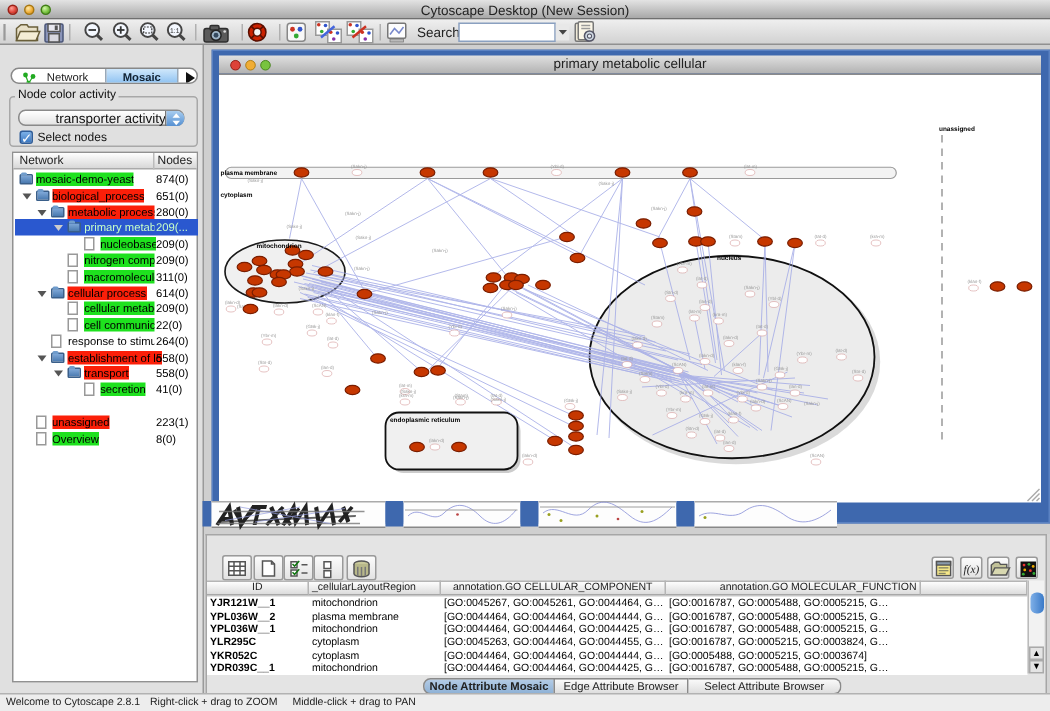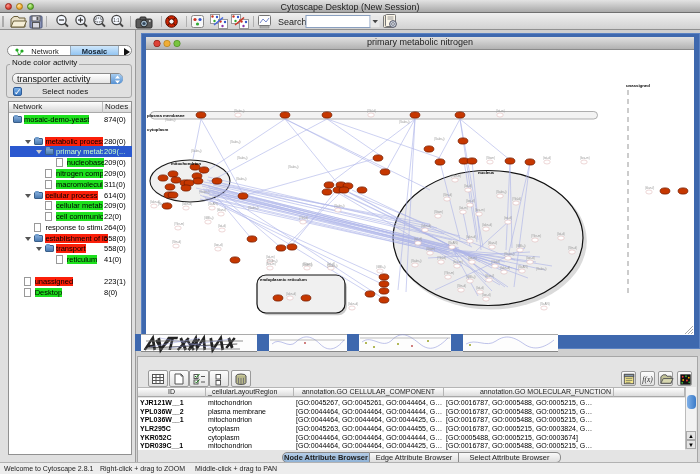--- a/index.html
+++ b/index.html
@@ -12,24 +12,24 @@
 
 #toolbar{left:0;top:13px;width:700px;height:17px;background:linear-gradient(#efefef,#d2d2d2);border-bottom:1px solid #909090}
 
 #cpanel{left:0;top:30px;width:136px;height:432px;background:#e0e0e0;border-right:1px solid #9a9a9a}
 #cphead{left:0;top:0;width:136px;height:14px;background:linear-gradient(#f4f4f4,#d0d0d0);border-bottom:1px solid #999;font-size:8px;color:#111;padding:2px 0 0 5px}
 .tabpill{left:7px;top:15px;width:125px;height:11px;background:#fff;border:1px solid #888;border-radius:7px;overflow:hidden}
 .seg{top:0;height:11px;font-size:7.5px;color:#222;text-align:center;line-height:11px}
 .grpbox{left:6px;top:34px;width:126px;height:34px;border:1px solid #a8a8a8;border-radius:3px}
 .grplbl{left:10px;top:28px;font-size:8px;color:#111;background:#e0e0e0;padding:0 2px}
 .combo{left:12px;top:43px;width:111px;height:11px;background:linear-gradient(#fff,#e4e4e4);border:1px solid #8a8a8a;border-radius:5px;font-size:9px;color:#111}
-.combot{left:4px;top:0px}
+.combot{left:24px;top:0px}
 .combobtn{left:97px;top:0px;width:13px;height:10px;background:linear-gradient(#a8cdf0,#5590d2);border-radius:0 6px 6px 0;border-left:1px solid #777}
 .cbx{left:13px;top:57px;width:9px;height:9px;border-radius:2px;background:linear-gradient(#7db1e8,#3a78c2);border:1px solid #2f5d99;color:#fff;font-size:9px;line-height:8px;text-align:center}
-.cbxl{left:42px;top:57px;font-size:8px;color:#111}
+.cbxl{left:25px;top:57px;font-size:8px;color:#111}
 #treebox{left:8px;top:71px;width:124px;height:354px;background:#fff;border:1px solid #919191}
 #treehd{left:0;top:0;width:122px;height:11px;background:linear-gradient(#fefefe,#d8d8d8);border-bottom:1px solid #aaa;font-size:8px;color:#222}
 .trow{left:1px;width:122px;height:11px;font-size:7.5px;line-height:11px;white-space:nowrap}
 .tnum{position:absolute;left:94px;top:0;font-size:7.5px;color:#000}
 .tlbl{position:absolute;top:1px;height:9px;line-height:9px;color:#000;overflow:hidden}
 .bgG{background:#1ee11e}
 .bgR{background:#fb1f09}
 .ar{position:absolute;top:4px;width:0;height:0;border-left:3px solid transparent;border-right:3px solid transparent;border-top:4px solid #555}
 .fo{position:absolute;top:2px;width:9px;height:7px;background:linear-gradient(#7fa8d8,#4a7ab0);border:1px solid #3a5f8a;border-radius:1px}
 .fo:before{content:"";position:absolute;left:0;top:-2px;width:4px;height:2px;background:#6f9ccc;border-radius:1px 1px 0 0}
@@ -191,20 +191,26 @@
 <div class="abs" id="treehd">
           <span class="abs" style="left:4px;top:0px">Network</span>
           <span class="abs" style="left:96px;top:0px">Nodes</span>
           <span class="abs" style="left:93px;top:0;width:1px;height:11px;background:#bbb"></span>
         </div>
 <div class="abs trow" style="top:12.0px;">
 <span class="fo" style="left:3.0px"></span>
 <span class="tlbl bgG" style="left:14.0px;max-width:80px;color:#000">mosaic-demo-yeast</span>
 <span class="tnum" style="color:#000">874(0)</span>
 </div>
+<div class="abs trow" style="top:22.8px;">
+<span class="ar" style="left:4.7px;border-top-color:#555"></span>
+<span class="fo" style="left:13.7px"></span>
+<span class="tlbl bgR" style="left:24.7px;max-width:69px;color:#000">biological_process</span>
+<span class="tnum" style="color:#000">651(0)</span>
+</div>
 <div class="abs trow" style="top:33.6px;">
 <span class="ar" style="left:15.4px;border-top-color:#555"></span>
 <span class="fo" style="left:24.4px"></span>
 <span class="tlbl bgR" style="left:35.4px;max-width:58px;color:#000">metabolic process</span>
 <span class="tnum" style="color:#000">280(0)</span>
 </div>
 <div class="abs trow" style="top:44.3px;background:#2a58cf;color:#fff;">
 <span class="ar" style="left:26.1px;border-top-color:#ccc"></span>
 <span class="fo" style="left:35.1px"></span>
 <span class="tlbl " style="left:46.1px;max-width:47px;color:#c8ffc8">primary metabo</span>
@@ -253,38 +259,38 @@
 <span class="tnum" style="color:#000">558(0)</span>
 </div>
 <div class="abs trow" style="top:141.4px;">
 <span class="ar" style="left:26.1px;border-top-color:#555"></span>
 <span class="fo" style="left:35.1px"></span>
 <span class="tlbl bgR" style="left:46.1px;max-width:47px;color:#000">transport</span>
 <span class="tnum" style="color:#000">558(0)</span>
 </div>
 <div class="abs trow" style="top:152.1px;">
 <span class="fi" style="left:45.8px"></span>
-<span class="tlbl bgG" style="left:56.8px;max-width:37px;color:#000">reticulum</span>
+<span class="tlbl bgG" style="left:56.8px;max-width:37px;color:#000">secretion</span>
 <span class="tnum" style="color:#000">41(0)</span>
 </div>
 <div class="abs trow" style="top:173.7px;">
 <span class="fi" style="left:13.7px"></span>
 <span class="tlbl bgR" style="left:24.7px;max-width:69px;color:#000">unassigned</span>
 <span class="tnum" style="color:#000">223(1)</span>
 </div>
 <div class="abs trow" style="top:184.5px;">
 <span class="fi" style="left:13.7px"></span>
-<span class="tlbl bgG" style="left:24.7px;max-width:69px;color:#000">Desktop</span>
+<span class="tlbl bgG" style="left:24.7px;max-width:69px;color:#000">Overview</span>
 <span class="tnum" style="color:#000">8(0)</span>
 </div>
 </div>
 </div>
 <div class="abs" id="desk"></div>
 <div class="abs" id="mwin">
-<div class="abs" id="mtitle">primary metabolic nitrogen</div>
+<div class="abs" id="mtitle">primary metabolic cellular</div>
 <svg class="abs" style="left:12px;top:7px" width="40" height="8">
         <circle cx="4" cy="3.5" r="3.2" fill="radial-gradient"></circle>
         <circle cx="4" cy="3.5" r="3.2" fill="#dd4338" stroke="#9a2117" stroke-width="0.6"></circle>
         <circle cx="14" cy="3.5" r="3.2" fill="#f0ad35" stroke="#a8770f" stroke-width="0.6"></circle>
         <circle cx="24" cy="3.5" r="3.2" fill="#78c43f" stroke="#3f7d14" stroke-width="0.6"></circle>
       </svg>
 <div class="abs" id="mcanvas"></div>
 </div>
 <svg class="abs" style="left:146px;top:50px" width="548" height="285" viewBox="146 50 548 285" preserveAspectRatio="none">
       <defs>
@@ -771,21 +777,21 @@
 <span class="dcol" style="left:2px;width:64px;font-weight:bold">YDR039C__1</span>
 <span class="dcol" style="left:70px;width:84px;font-weight:normal">mitochondrion</span>
 <span class="dcol" style="left:158px;width:146px;font-weight:normal">[GO:0044464, GO:0044464, GO:0044425, G…</span>
 <span class="dcol" style="left:308px;width:166px;font-weight:normal">[GO:0016787, GO:0005488, GO:0005215, G…</span>
 </div>
 <div class="abs" id="vsb">
         <div class="abs" style="left:1px;top:8px;width:9px;height:14px;border-radius:4px;background:linear-gradient(90deg,#7fb0e8,#3a7ac8)"></div>
         <div class="abs" style="left:0;top:44px;width:10px;height:9px;background:#e4e4e4;border:1px solid #aaa;font-size:6px;text-align:center;line-height:8px">▲</div>
         <div class="abs" style="left:0;top:53px;width:10px;height:9px;background:#e4e4e4;border:1px solid #aaa;font-size:6px;text-align:center;line-height:8px">▼</div>
       </div>
-<div class="abs tabseg" style="left:144px;width:88px;border-radius:5px 0 0 5px;border-left:1px solid #8a8a8a;background:linear-gradient(#b4cce6,#8fb2d6);font-weight:bold">Node Attribute Browser</div>
+<div class="abs tabseg" style="left:144px;width:88px;border-radius:5px 0 0 5px;border-left:1px solid #8a8a8a;background:linear-gradient(#b4cce6,#8fb2d6);font-weight:bold">Node Attribute Mosaic</div>
 <div class="abs tabseg" style="left:232px;width:89px">Edge Attribute Browser</div>
 <div class="abs tabseg" style="left:321px;width:102px;border-radius:0 5px 5px 0">Select Attribute Browser</div>
 </div>
 <div class="abs" id="sbar">
 <span class="abs" style="left:4px;top:2px">Welcome to Cytoscape 2.8.1</span>
 <span class="abs" style="left:100px;top:2px">Right-click + drag to ZOOM</span>
 <span class="abs" style="left:195px;top:2px">Middle-click + drag to PAN</span>
 </div>
 </div>
 </body></html>

